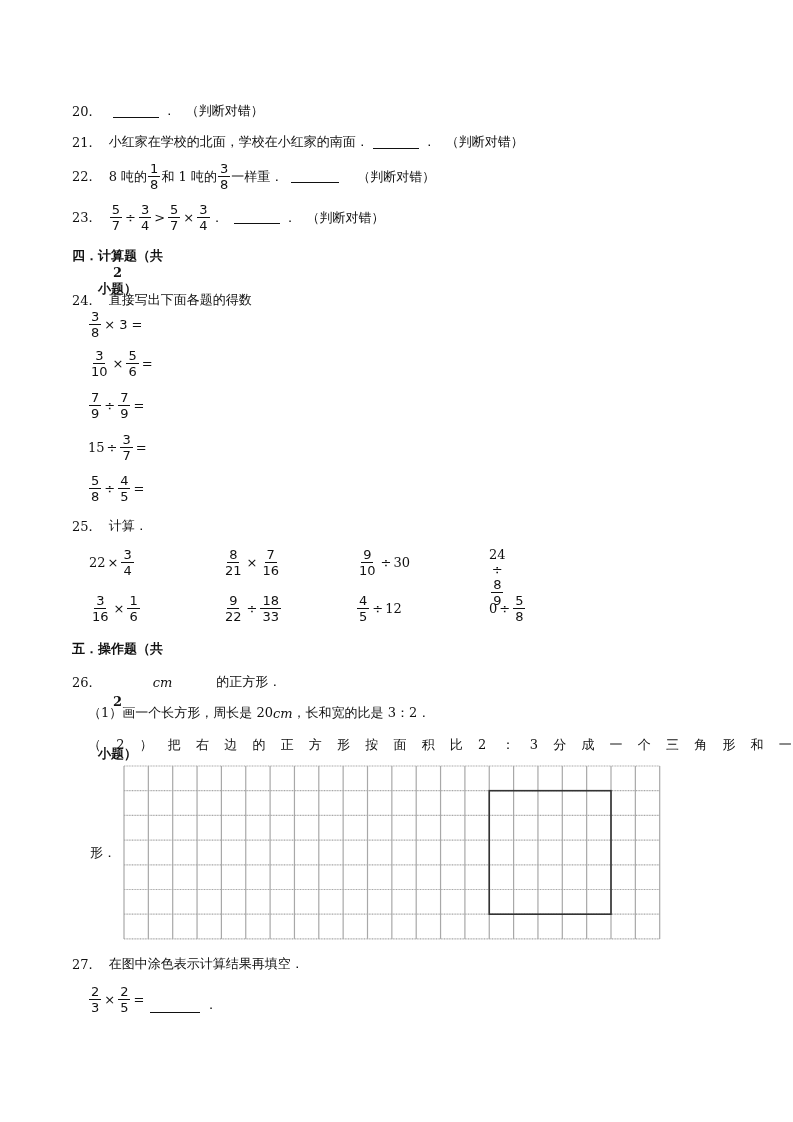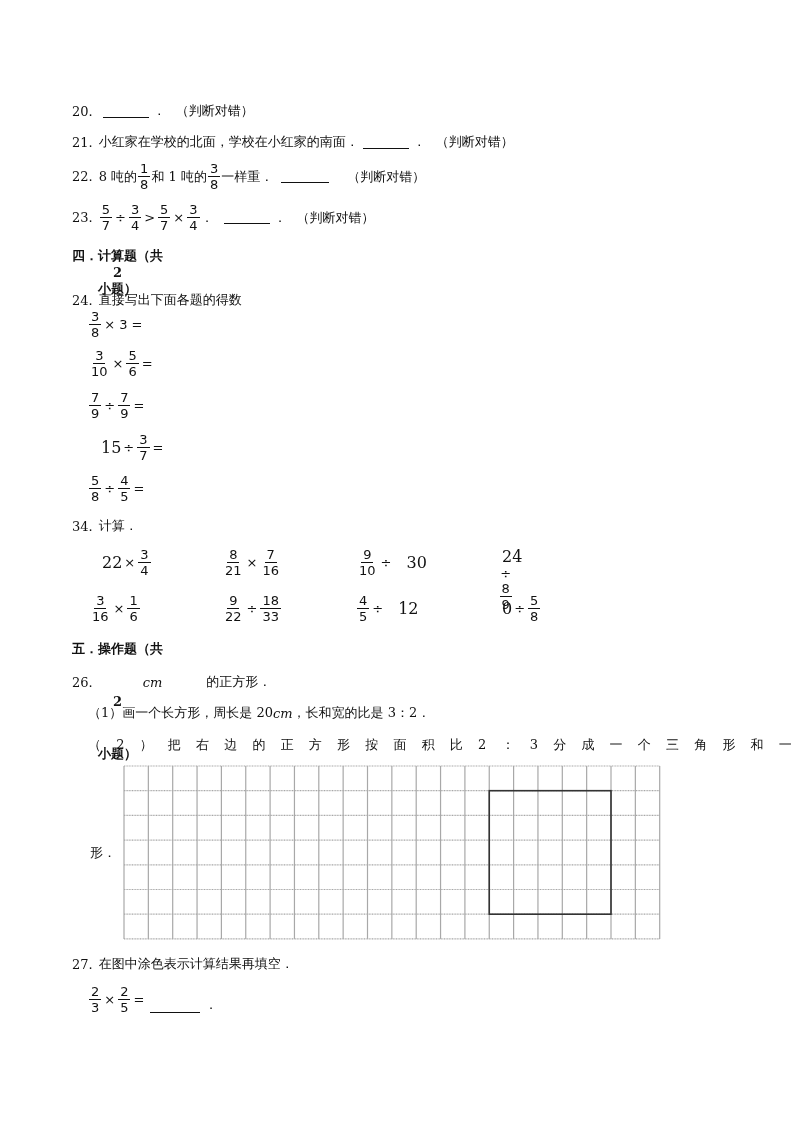--- a/index.html
+++ b/index.html
@@ -1,29 +1,29 @@
 <!DOCTYPE html>
 <html><head>
 <meta charset="utf-8">
 <style>
   html, body { margin: 0; padding: 0; background: #ffffff; }
   body { width: 793px; height: 1122px; position: relative; overflow: hidden;
          font-family: "DejaVu Serif", "Liberation Serif", serif; color: #111; font-size: 13px; }
   .line { position: absolute; left: 72px; white-space: nowrap; display: flex; align-items: center; }
-  .num { margin-right: 6px; }
+  .num { margin-right: 16px; }
   .blank { display: inline-block; width: 46px; border-bottom: 1px solid #111; height: 12px; margin: 0 4px; }
   .hint { margin-left: 10px; }
   .frac { display: inline-flex; flex-direction: column; align-items: center; vertical-align: middle;
           font-family: "DejaVu Sans", "Liberation Sans", sans-serif; font-size: 13px; line-height: 15px; margin: 0 1px; }
   .frac .n { padding: 0 2px; border-bottom: 1px solid #111; }
   .frac .d { padding: 0 2px; }
   .op { font-family: "DejaVu Sans", sans-serif; font-size: 13px; margin: 0 2px; }
   .bold { font-weight: bold; flex-direction: column; }
   .calc { position: absolute; display: flex; align-items: center; white-space: nowrap; }
-  .small { font-size: 16px; margin-left: 13px; }
+  .small { font-size: 13px; }
   #grid { position: absolute; left: 123px; top: 765px; }
   .spaced { letter-spacing: 15.2px; }
 </style>
 </head>
 <body>
 
 <div class="line" style="top:102px;">
   <span class="num">20.</span>
   <span class="blank"></span>
   <span>．</span>
@@ -146,21 +146,21 @@
     </span>
   <span class="op">÷</span>
   <span class="frac">
       <span class="n">4</span>
       <span class="d">5</span>
     </span>
   <span class="op">=</span>
 </div>
 
 <div class="line" style="top:517px;">
-  <span class="num">34.</span>
+  <span class="num">25.</span>
   <span>计算．</span>
 </div>
 
 <div class="calc" style="left:89px; top:547px;">
   <span class="small">22</span>
   <span class="op">×</span>
   <span class="frac">
       <span class="n">3</span>
       <span class="d">4</span>
     </span>

